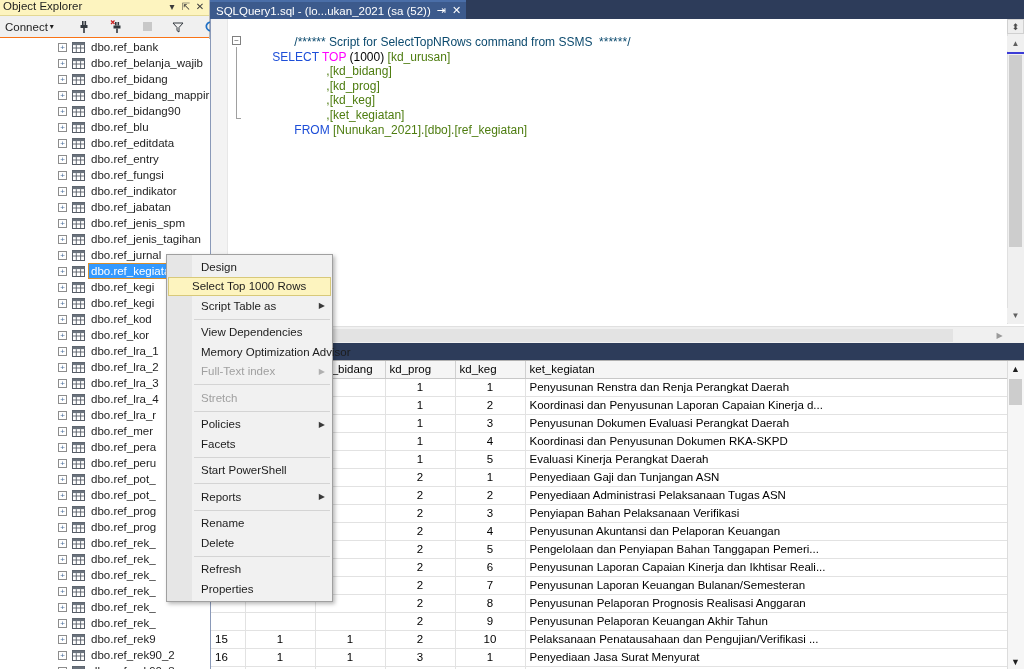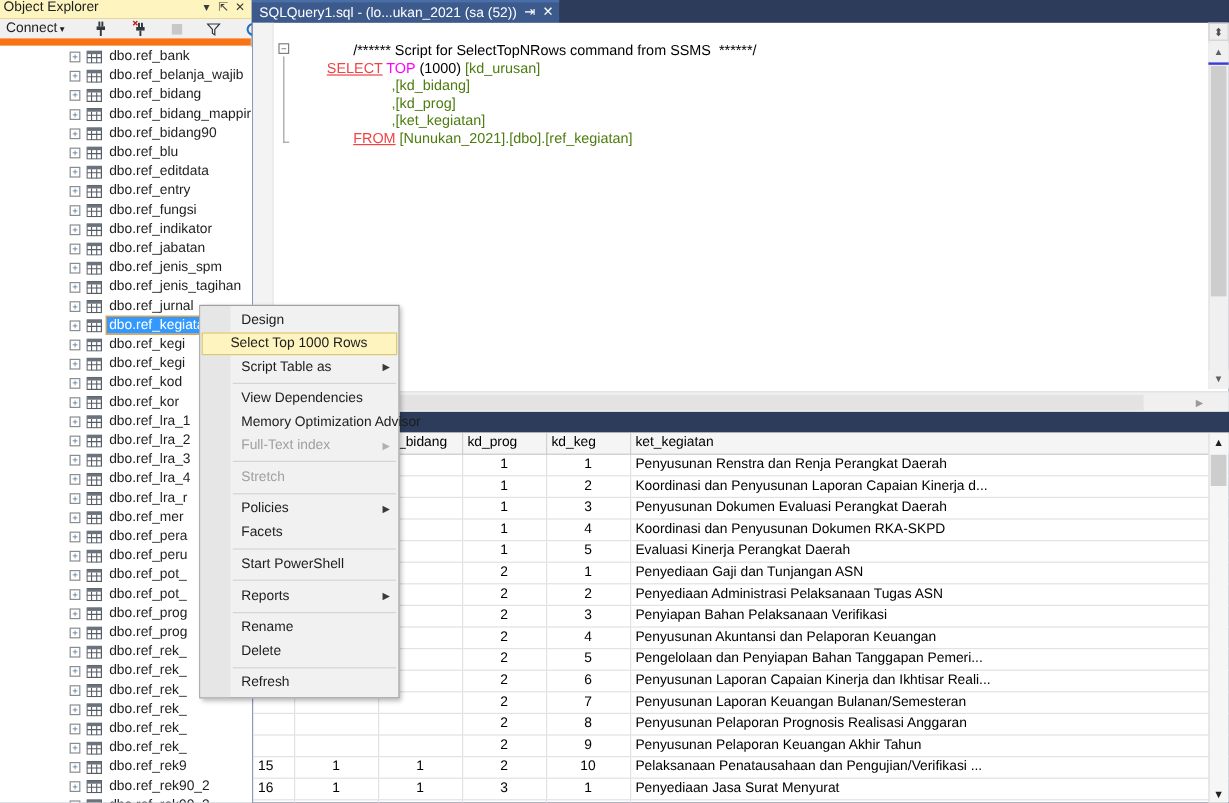--- a/index.html
+++ b/index.html
@@ -32,21 +32,21 @@
   }
   .oe-title-text { flex: 1; white-space: nowrap; overflow: hidden; }
   .oe-title-btn {
     width: 14px; height: 14px;
     display: flex; align-items: center; justify-content: center;
     font-size: 10px; color: #3a3a3a; line-height: 1;
   }
   .oe-toolbar {
     height: 22px;
     background: #f0f0f0;
-    border-bottom: 6px solid #f97316;
+    border-bottom: 1px solid #f97316;
     display: flex; align-items: center;
     padding: 0 3px;
     gap: 20px;
   }
   .oe-connect {
     font-size: 11.5px; color: #1e1e1e;
     padding: 1px 3px 1px 2px;
     display: flex; align-items: center; gap: 2px;
     white-space: nowrap;
   }
@@ -124,25 +124,25 @@
     border-left: 1px solid #8a99b8;
   }
   .gutter-strip {
     position: absolute; left: 0; top: 0;
     width: 17px; height: 305px;
     background: #f3f3f3;
     border-right: 1px solid #e7e7e7;
   }
   .code-lines { position: absolute; left: 20px; top: 2px; }
   .cl { height: 14.6px; white-space: pre; }
-  .kw    { color: #ef4444; text-decoration: underline; }
+  .kw    { color: #1d4ed8; }
   .fn    { color: #ff00ff; }
   .num   { color: #000000; }
   .ident { color: #4d7c0f; }
-  .cmt   { color: #000000; }
+  .cmt   { color: #0c4a6e; }
   .outline-box {
     position: absolute; left: 21px; top: 17px;
     width: 9px; height: 9px;
     border: 1px solid #808080; background: #fff;
     font-size: 8px; line-height: 7px; text-align: center; color: #505050;
   }
   .outline-line {
     position: absolute; left: 25px; top: 28px;
     width: 1px; height: 72px; background: #a0a0a0;
   }
@@ -746,20 +746,23 @@
         <div class="cl">
           <span style="display:inline-block;width:8px"></span><span class="kw">SELECT</span><span> </span><span class="fn">TOP</span><span> </span><span class="num">(1000)</span><span> </span><span class="ident">[kd_urusan]</span>
         </div>
         <div class="cl">
           <span style="display:inline-block;width:62px"></span><span class="ident">,[kd_bidang]</span>
         </div>
         <div class="cl">
           <span style="display:inline-block;width:62px"></span><span class="ident">,[kd_prog]</span>
         </div>
         <div class="cl">
+          <span style="display:inline-block;width:62px"></span><span class="ident">,[kd_keg]</span>
+        </div>
+        <div class="cl">
           <span style="display:inline-block;width:62px"></span><span class="ident">,[ket_kegiatan]</span>
         </div>
         <div class="cl">
           <span style="display:inline-block;width:30px"></span><span class="kw">FROM</span><span> </span><span class="ident">[Nunukan_2021].[dbo].[ref_kegiatan]</span>
         </div>
       </div>
 
       <div class="ed-vscroll">
         <div class="ed-vsplit">⬍</div>
         <div class="ed-arrow" style="top:17px">▲</div>
@@ -983,16 +986,19 @@
         <div class="cm-item">
           <span>Rename</span>
         </div>
         <div class="cm-item">
           <span>Delete</span>
         </div>
         <div class="cm-sep"></div>
         <div class="cm-item">
           <span>Refresh</span>
         </div>
+        <div class="cm-item">
+          <span>Properties</span>
+        </div>
       </div>
   </div>
 
 </div>
 
 </body></html>

